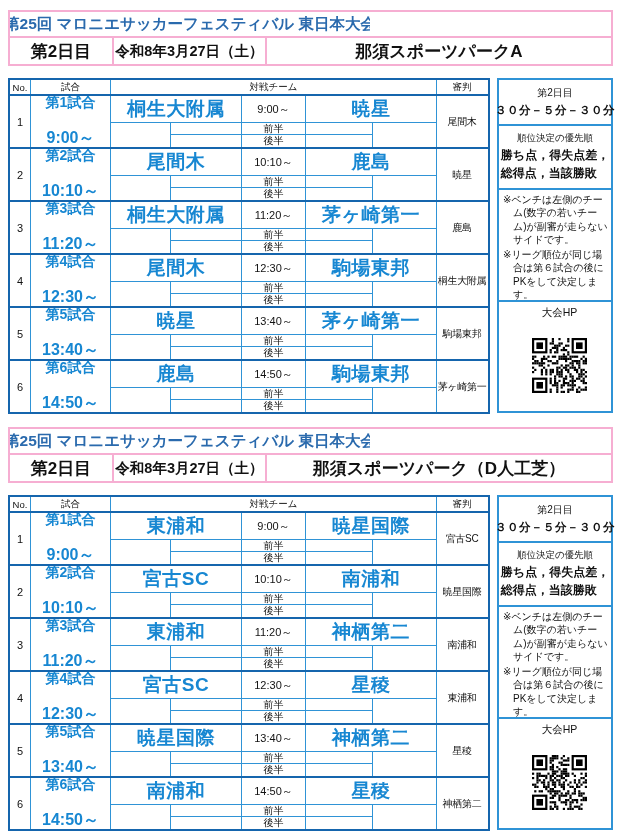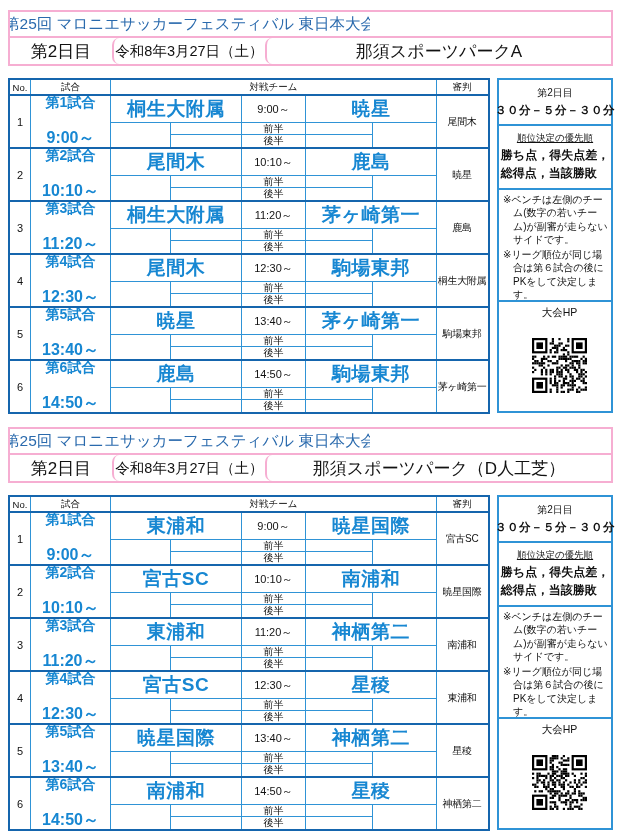--- a/index.html
+++ b/index.html
@@ -22,21 +22,21 @@
   .group-section{width:605px;}
   .group-section + .group-section{margin-top:13px;}
 
   
   .title-box{border:2px solid var(--pink);background:#fff;}
   .title-row{display:grid;height:26px;}
   .title-row1{grid-template-columns:360px 1fr;border-bottom:2px solid var(--pink);}
   .title-row2{grid-template-columns:102px 153px 1fr;}
   .title-cell{
     display:flex;align-items:center;justify-content:center;
-    font-weight:normal;white-space:nowrap;overflow:hidden;border-radius:7px;
+    font-weight:bold;white-space:nowrap;overflow:hidden;
   }
   .title-cell + .title-cell{border-left:2px solid var(--pink);}
   .t-name{color:var(--title-blue);font-size:15.5px;}
   .t-group{color:var(--title-blue);font-size:16.5px;}
   .t-day{font-size:17px;}
   .t-date{font-size:14.5px;}
   .t-venue{font-size:17px;}
 
   
   .content{display:flex;gap:7px;margin-top:12px;}
@@ -83,21 +83,21 @@
   .info-panel{
     width:116px;height:335px;border:2px solid var(--blue-mid);
     display:flex;flex-direction:column;background:#fff;
   }
   .p-sec{border-bottom:2px solid var(--blue-mid);}
   .p-sec:last-child{border-bottom:none;}
   .p-time{height:46px;display:flex;flex-direction:column;align-items:center;justify-content:center;gap:3px;}
   .p-day{font-size:10px;}
   .p-duration{font-size:11.5px;font-weight:bold;letter-spacing:.5px;white-space:nowrap;}
   .p-rank{height:64px;display:flex;flex-direction:column;align-items:center;justify-content:center;gap:2px;}
-  .p-rank-title{font-size:9.5px;text-decoration:underline;}
+  .p-rank-title{font-size:9.5px;}
   .p-rank-rule{font-size:12px;font-weight:bold;text-align:left;line-height:1.45;}
   .p-rank-rule span{display:block;}
   .p-notes{height:112px;padding:3px 3px 0 4px;font-size:10px;line-height:1.33;}
   .p-notes p{padding-left:10px;text-indent:-10px;margin-bottom:2px;
     white-space:normal;word-break:break-all;}
   .p-hp{flex:1;display:flex;flex-direction:column;align-items:center;padding-top:4px;gap:18px;margin-left:9px;}
   .p-hp-label{font-size:10.5px;}
   .qr{width:55px;height:55px;display:block;}
 </style>
 </head>

